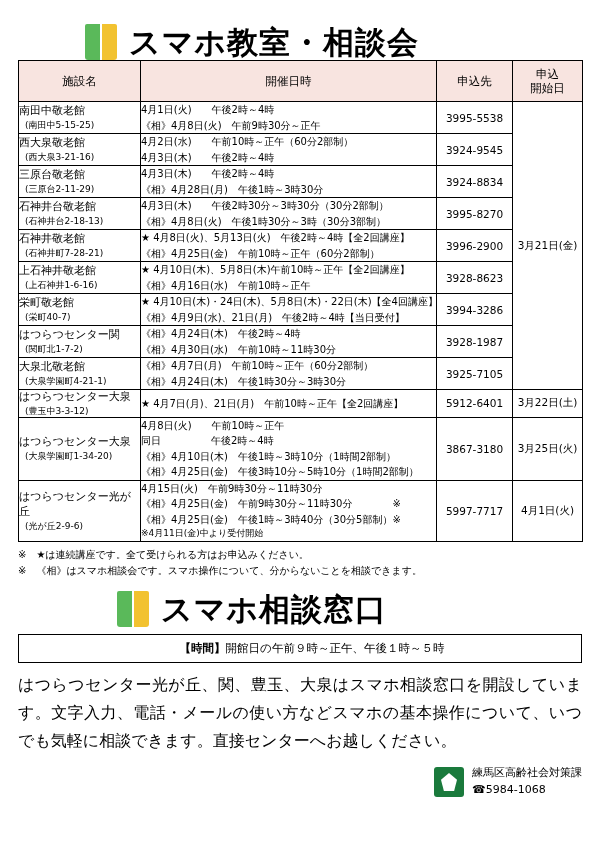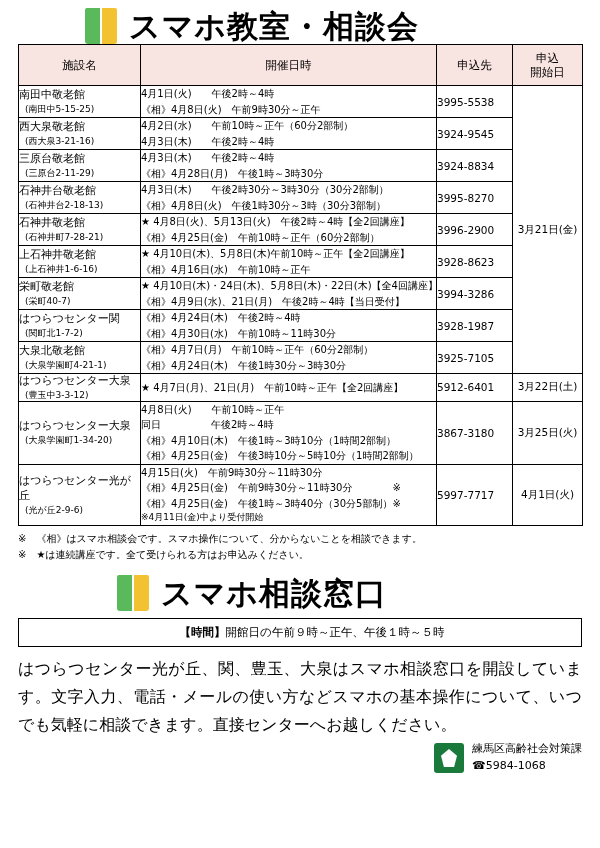--- a/index.html
+++ b/index.html
@@ -12,21 +12,21 @@
     background: #ffffff;
     font-family: "DejaVu Sans", "Liberation Sans", sans-serif;
     color: #000000;
     -webkit-font-smoothing: antialiased;
   }
   .page {
     position: relative;
     width: 504px;
     height: 848px;
     box-sizing: border-box;
-    padding: 8px 18px 0 18px;
+    padding: 24px 18px 0 18px;
   }
 
   
   .banner {
     display: flex;
     align-items: center;
     justify-content: center;
     gap: 10px;
   }
   .banner-title {
@@ -93,20 +93,21 @@
     padding-left: 6px;
   }
   td.dates {
     padding: 4px 4px 4px 8px;
     font-size: 10px;
     line-height: 1.55;
     white-space: nowrap;
   }
   td.dates .row { display: block; }
   td.tel {
+    text-align: center;
     font-size: 10.5px;
   }
   td.start {
     text-align: center;
     font-size: 10.5px;
   }
   .note-small { font-size: 9px; }
 
   
   .footnotes {
@@ -140,21 +141,21 @@
   .para {
     margin-top: 8px;
     width: 564px;
     font-size: 16px;
     line-height: 1.75;
     text-align: justify;
   }
 
   
   .footer {
-    margin-top: 2px;
+    margin-top: 10px;
     width: 564px;
     display: flex;
     align-items: center;
     justify-content: flex-end;
     gap: 8px;
   }
   .footer-logo {
     width: 30px; height: 30px;
     background: #1a7a3c;
     border-radius: 3px;
@@ -344,22 +345,22 @@
             <span class="row">《相》4月25日(金)　午後1時～3時40分（30分5部制）※</span>
             <span class="row note-small">※4月11日(金)中より受付開始</span>
           </td>
           <td class="tel">5997-7717</td>
           <td class="start" rowspan="1">4月1日(火)</td>
         </tr>
       </tbody>
   </table>
 
   <div class="footnotes">
+    <div>※　★は連続講座です。全て受けられる方はお申込みください。</div>
     <div>※　《相》はスマホ相談会です。スマホ操作について、分からないことを相談できます。</div>
-    <div>※　★は連続講座です。全て受けられる方はお申込みください。</div>
   </div>
 
   <div class="banner banner2">
     <div class="book-icon">
       <div class="left"></div>
         <div class="right"></div>
     </div>
     <div class="banner-title">スマホ相談窓口</div>
   </div>
 

